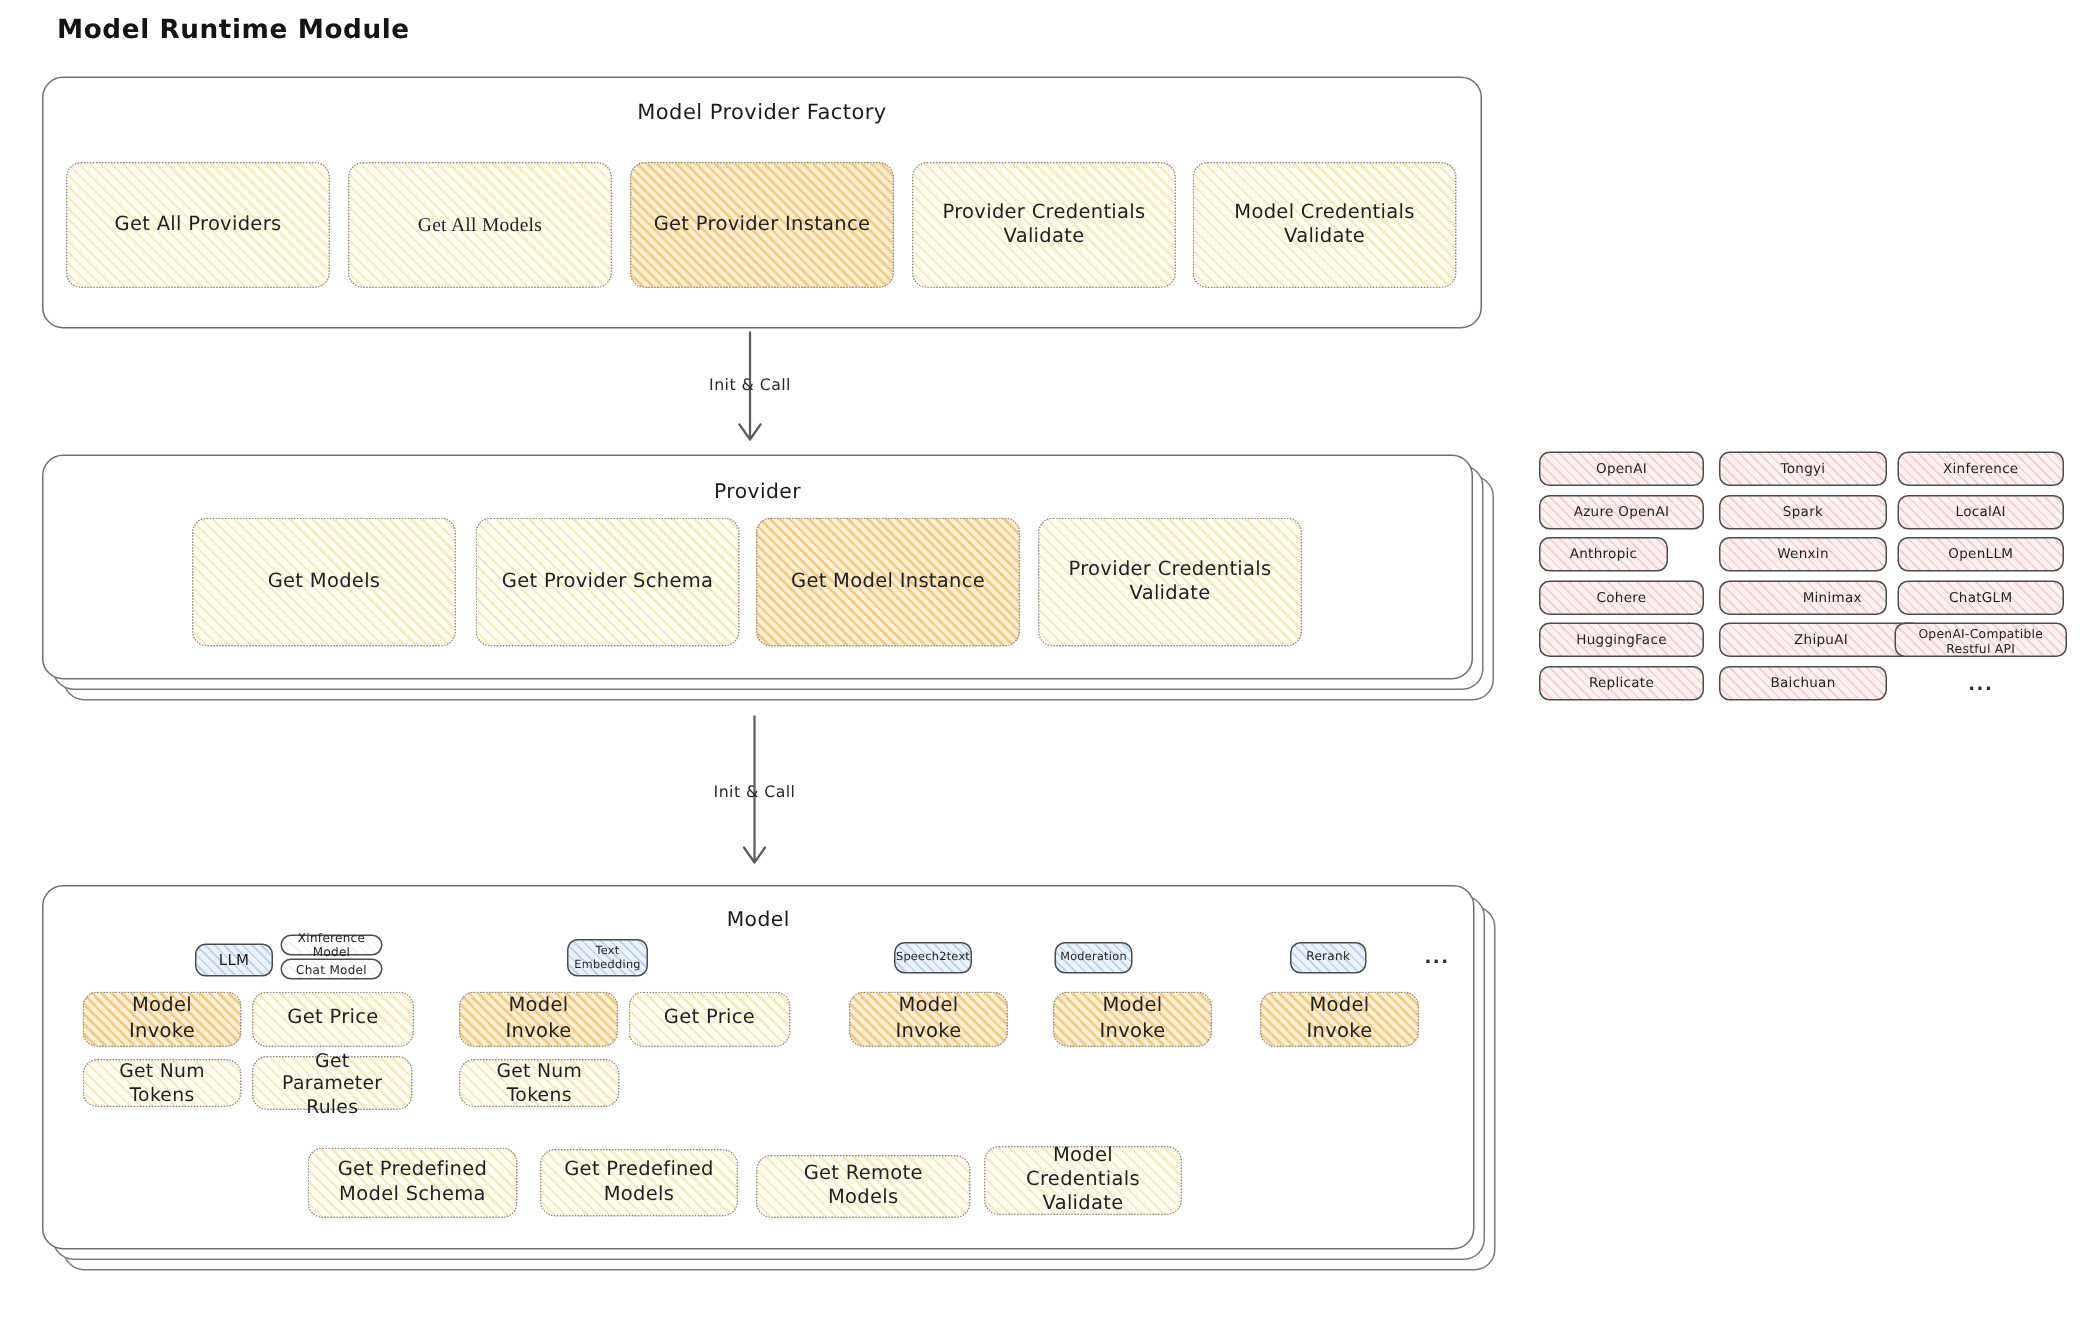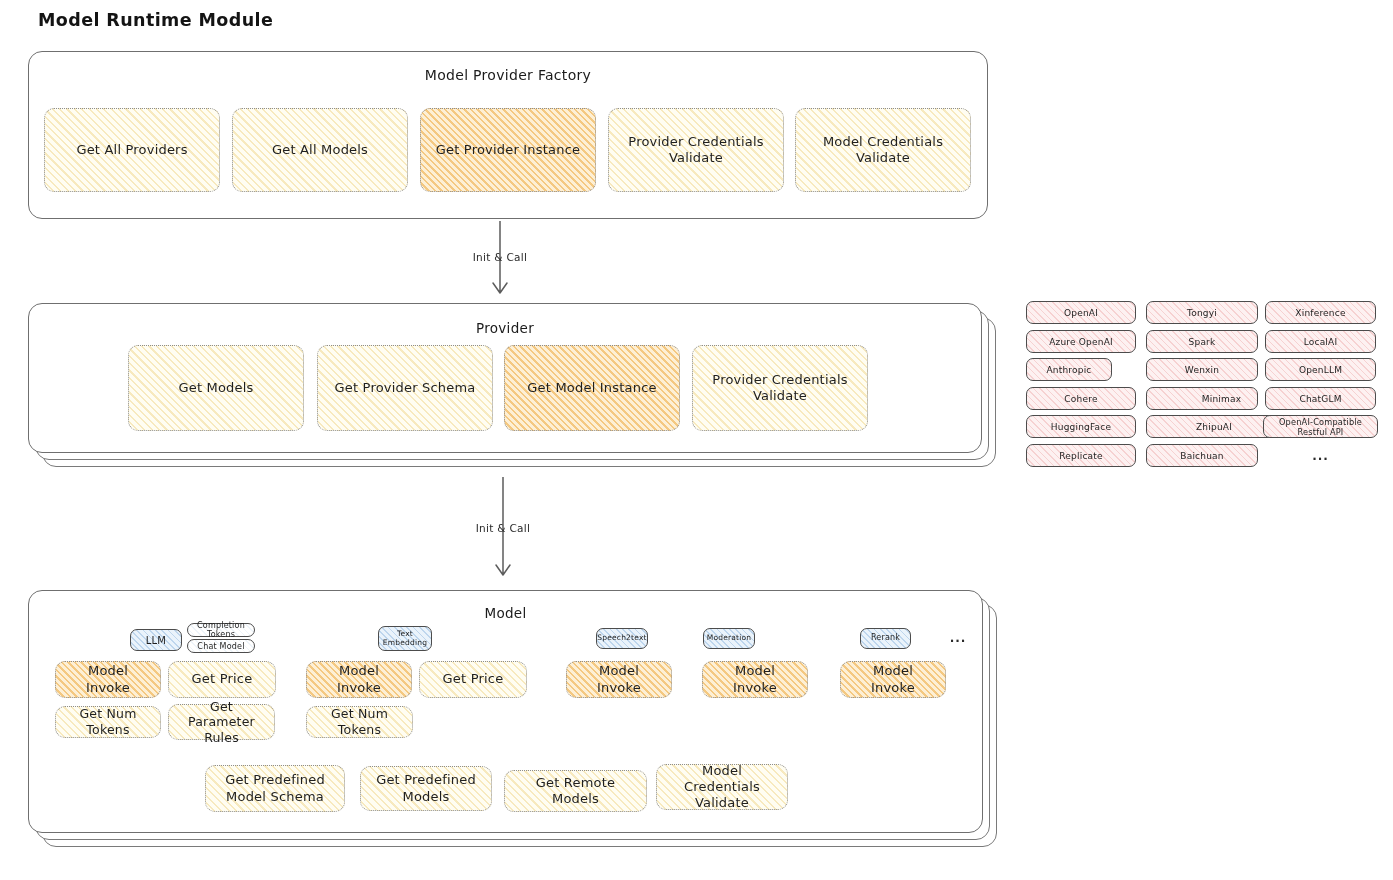--- a/index.html
+++ b/index.html
@@ -67,21 +67,21 @@
 <body>
 
 <div id="canvas">
 
   <div id="page-title" class="abs" style="left:38px;top:10px;">Model Runtime Module</div>
 
   <div class="abs frame" style="left:28px;top:51px;width:960px;height:168px;"></div>
   <div class="abs ybox center" style="left:44px;top:108px;width:176px;height:84px;">Get All Providers</div>
 
   <div class="abs frame-title center" style="left:28px;top:66px;width:960px;height:18px;">Model Provider Factory</div>
-  <div class="abs ybox center" style="left:232px;top:108px;width:176px;height:84px;">Get All Models</div>
+  <div class="abs ybox center" style="left:232px;top:108px;width:176px;height:84px;font-family:Liberation Serif, serif;">Get All Models</div>
   <div class="abs obox center" style="left:420px;top:108px;width:176px;height:84px;">Get Provider Instance</div>
   <div class="abs ybox center" style="left:608px;top:108px;width:176px;height:84px;">Provider Credentials Validate</div>
   <div class="abs ybox center" style="left:795px;top:108px;width:176px;height:84px;">Model Credentials Validate</div>
 
   <svg class="abs" style="left:488px;top:221px;" width="24" height="76" viewBox="0 0 24 76">
     <path d="M12 0 V70 M5 62 L12 72 L19 62" fill="none" stroke="#5c5c5c" stroke-width="1.5" stroke-linecap="round" stroke-linejoin="round"></path>
   </svg>
   <div class="abs arrow-label center" style="left:455px;top:250px;width:90px;height:14px;">Init &amp; Call</div>
 
   <div class="abs layer" style="left:42px;top:317px;width:954px;height:150px;"></div>
@@ -119,21 +119,21 @@
     <path d="M12 0 V96 M5 88 L12 98 L19 88" fill="none" stroke="#5c5c5c" stroke-width="1.5" stroke-linecap="round" stroke-linejoin="round"></path>
   </svg>
   <div class="abs arrow-label center" style="left:458px;top:521px;width:90px;height:14px;">Init &amp; Call</div>
 
   <div class="abs layer" style="left:42px;top:604px;width:955px;height:243px;"></div>
   <div class="abs layer" style="left:35px;top:597px;width:955px;height:243px;"></div>
   <div class="abs frame" style="left:28px;top:590px;width:955px;height:243px;"></div>
   <div class="abs frame-title center" style="left:28px;top:604px;width:955px;height:18px;font-size:13.5px;">Model</div>
 
   <div class="abs btag center" style="left:130px;top:629px;width:52px;height:22px;font-size:10px;">LLM</div>
-  <div class="abs wtag center" style="left:187px;top:623px;width:68px;height:14px;">Completion Tokens</div>
+  <div class="abs wtag center" style="left:187px;top:623px;width:68px;height:14px;">Xinference Model</div>
   <div class="abs wtag center" style="left:187px;top:639px;width:68px;height:14px;">Chat Model</div>
   <div class="abs btag center" style="left:378px;top:626px;width:54px;height:25px;font-size:7.5px;padding:1px 4px;">Text Embedding</div>
   <div class="abs btag center" style="left:596px;top:628px;width:52px;height:21px;font-size:7.5px;">Speech2text</div>
   <div class="abs btag center" style="left:703px;top:628px;width:52px;height:21px;font-size:7.5px;">Moderation</div>
   <div class="abs btag center" style="left:860px;top:628px;width:51px;height:21px;font-size:8px;">Rerank</div>
   <div class="abs ellipsis center" style="left:948px;top:630px;width:20px;height:16px;">...</div>
 
   <div class="abs obox center" style="left:55px;top:661px;width:106px;height:37px;">Model Invoke</div>
   <div class="abs ybox center" style="left:168px;top:661px;width:108px;height:37px;">Get Price</div>
   <div class="abs obox center" style="left:306px;top:661px;width:106px;height:37px;">Model Invoke</div>

